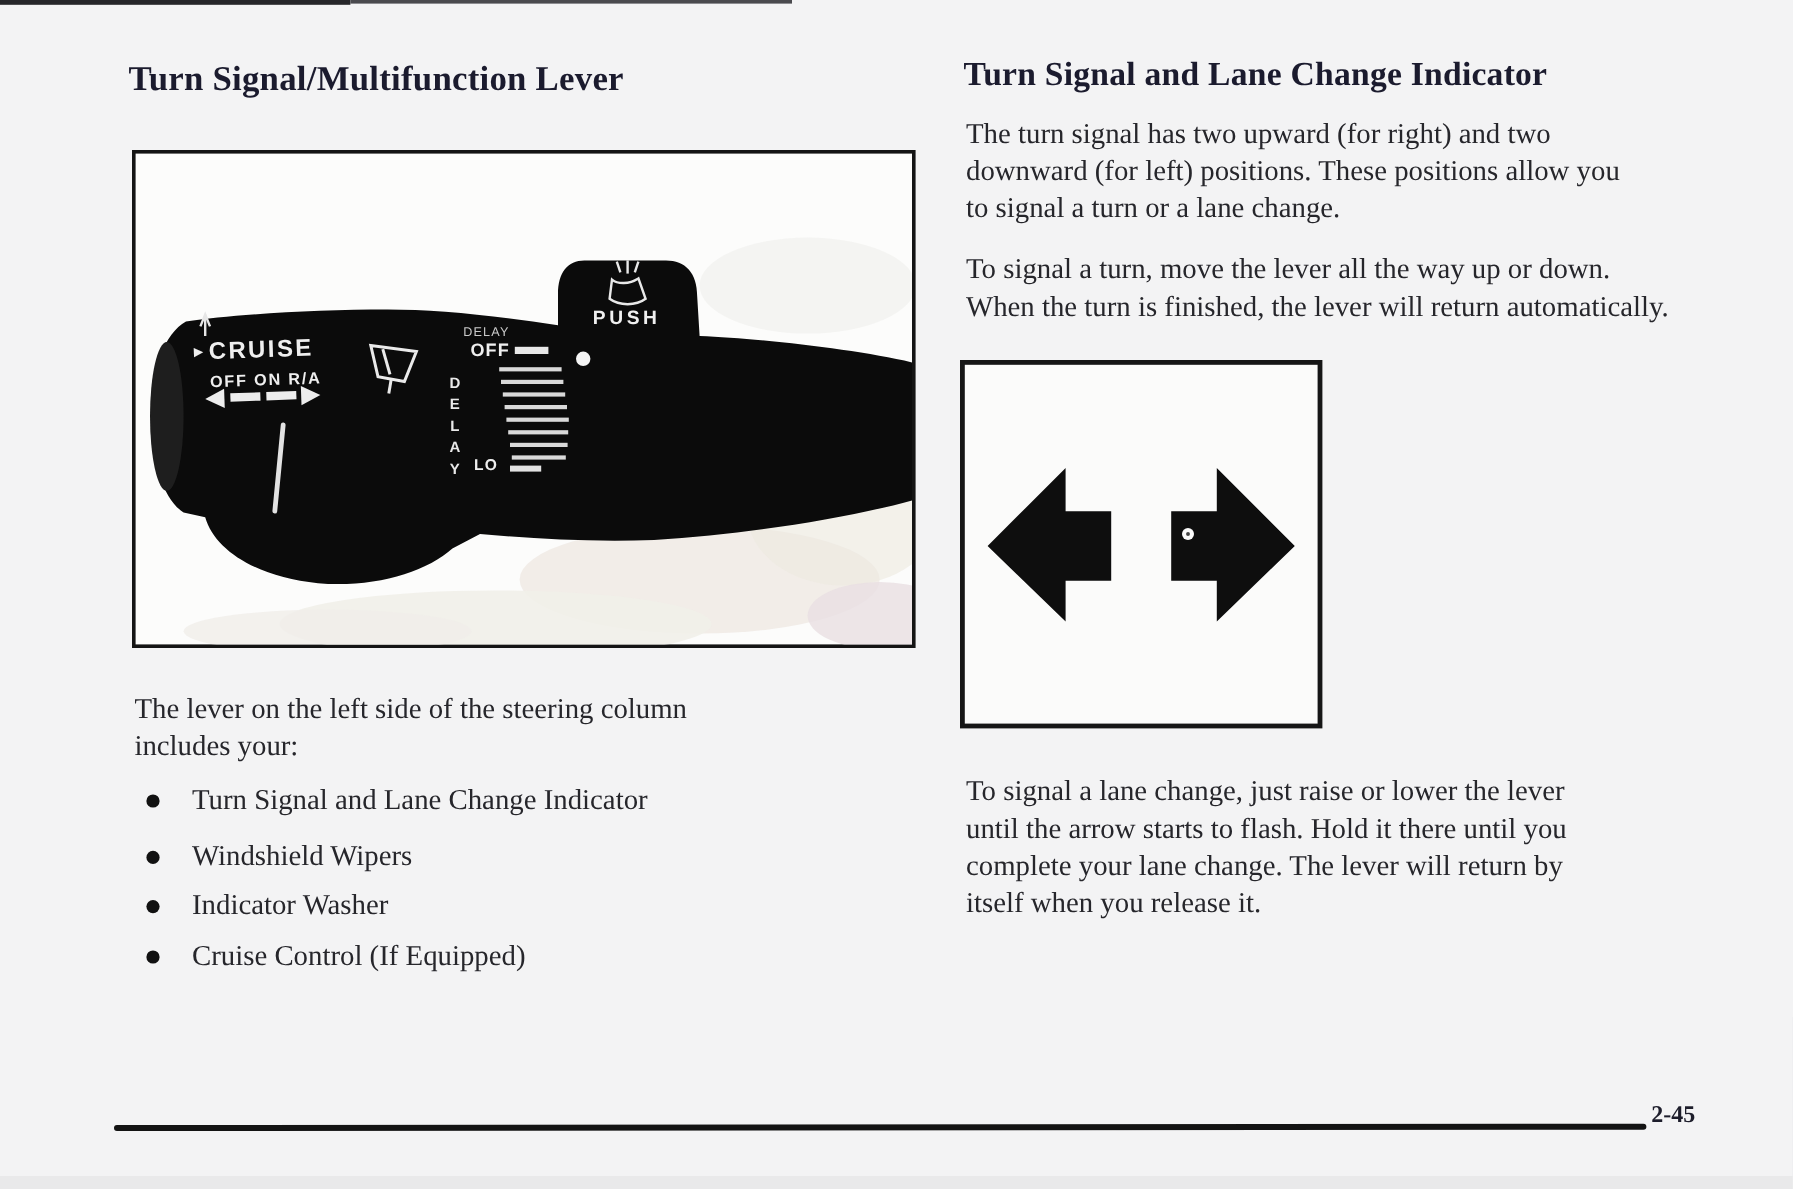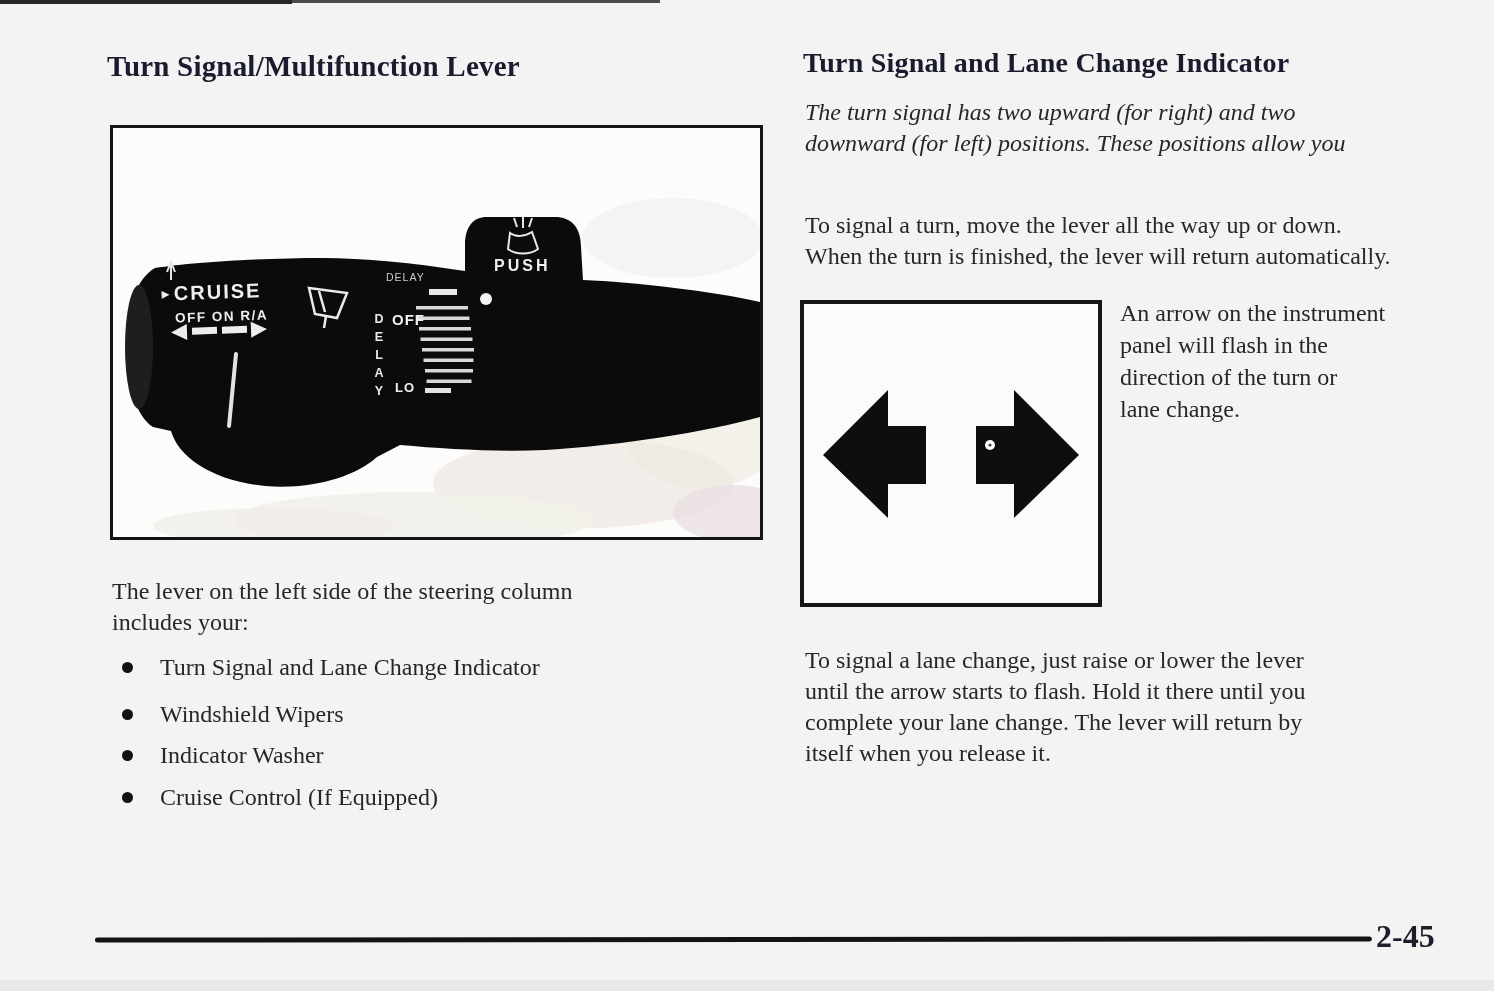--- a/index.html
+++ b/index.html
@@ -21,21 +21,21 @@
   .photo-frame{
     position:absolute;left:110px;top:125px;width:647px;height:409px;
     border:3px solid #141414;background:#fcfcfb;
   }
   .photo-frame svg{position:absolute;left:0;top:0;}
   .photo-label{position:absolute;color:#efefef;font-family:"Liberation Sans",sans-serif;white-space:nowrap;}
   .lbl-cruise{left:46px;top:153px;font-size:20px;font-weight:bold;letter-spacing:2px;transform:rotate(-2deg);}
   .lbl-cruise .pointer{font-size:13px;vertical-align:2px;letter-spacing:0;margin-right:2px;}
   .lbl-modes{left:62px;top:181px;font-size:13.5px;font-weight:bold;letter-spacing:1.5px;transform:rotate(-2deg);}
   .lbl-mist{left:273px;top:143px;font-size:10.5px;letter-spacing:1px;color:#c9c9c9;}
-  .lbl-off{left:279px;top:156px;font-size:15px;font-weight:bold;letter-spacing:1px;margin-top:27px;}
+  .lbl-off{left:279px;top:156px;font-size:15px;font-weight:bold;letter-spacing:1px;}
   .lbl-delay{left:259px;top:184px;font-size:12.5px;font-weight:bold;letter-spacing:4px;
              writing-mode:vertical-rl;text-orientation:upright;height:84px;color:#e9e9e9;}
   .lbl-lo{left:282px;top:252px;font-size:13px;font-weight:bold;letter-spacing:1px;}
   .lbl-push{left:381px;top:129px;font-size:16px;font-weight:bold;letter-spacing:3px;color:#f0f0f0;}
 
   
   .bullets{position:absolute;left:112px;top:652px;}
   .bullet-row{display:flex;align-items:flex-start;}
   .bullet-row .dot{width:11px;height:11px;border-radius:50%;background:#111;margin:10px 27px 0 10px;flex:0 0 auto;}
   .gap-a{margin-top:14px;}
@@ -44,21 +44,21 @@
   .gap-d{margin-top:11px;}
 
   
   .arrow-figure{
     position:absolute;left:800px;top:300px;width:294px;height:299px;
     border:4px solid #161616;background:#fbfbfa;
   }
 
   
   .footer-rule{position:absolute;left:95px;top:937px;width:1277px;height:5px;background:#131313;border-radius:3px;transform:rotate(-.05deg);}
-  .page-number{position:absolute;left:1376px;top:918px;font-size:32px;font-weight:bold;color:#1d1d2b;}
+  .page-number{position:absolute;left:1376px;top:918px;font-size:20px;font-weight:bold;color:#1d1d2b;}
 </style>
 </head>
 <body>
 
 <div id="page">
 
   <div class="top-bar-seg1"></div>
   <div class="top-bar-seg2"></div>
 
   <div class="heading" style="left:107px;top:50px;font-size:29px;">Turn Signal/Multifunction Lever</div>
@@ -173,45 +173,40 @@
     <div class="bullet-row gap-d">
       <span class="dot"></span>
       <div>
           <div class="bodyline">Cruise Control (If Equipped)</div>
         </div>
     </div>
   </div>
 
   <div class="heading" style="left:803px;top:47px;font-size:28px;">Turn Signal and Lane Change Indicator</div>
 
-  <div class="textblock" style="left:805px;top:97px;font-style:italic;">
+  <div class="textblock" style="left:805px;top:97px;">
     <div class="bodyline">The turn signal has two upward (for right) and two</div>
     <div class="bodyline">downward (for left) positions. These positions allow you</div>
+    <div class="bodyline">to signal a turn or a lane change.</div>
   </div>
 
   <div class="textblock" style="left:805px;top:210px;">
     <div class="bodyline">To signal a turn, move the lever all the way up or down.</div>
     <div class="bodyline">When the turn is finished, the lever will return automatically.</div>
   </div>
 
   <div class="arrow-figure">
     <svg width="294" height="299" viewBox="0 0 294 299">
       <polygon points="19,151 84,86 84,122 122,122 122,180 84,180 84,214" fill="#0e0e0e"></polygon>
       <polygon points="275,151 210,86 210,122 172,122 172,180 210,180 210,214" fill="#0e0e0e"></polygon>
       <circle cx="186" cy="141" r="5" fill="#fbfbfb"></circle>
       <circle cx="186" cy="141" r="1.6" fill="#444"></circle>
     </svg>
   </div>
 
-  <div class="textblock" style="left:1120px;top:297px;line-height:32px;">
-    <div class="bodyline" style="line-height:32px;">An arrow on the instrument</div>
-    <div class="bodyline" style="line-height:32px;">panel will flash in the</div>
-    <div class="bodyline" style="line-height:32px;">direction of the turn or</div>
-    <div class="bodyline" style="line-height:32px;">lane change.</div>
-  </div>
 
   <div class="textblock" style="left:805px;top:645px;">
     <div class="bodyline">To signal a lane change, just raise or lower the lever</div>
     <div class="bodyline">until the arrow starts to flash. Hold it there until you</div>
     <div class="bodyline">complete your lane change. The lever will return by</div>
     <div class="bodyline">itself when you release it.</div>
   </div>
 
   <div class="footer-rule"></div>
   <div class="page-number">2-45</div>

